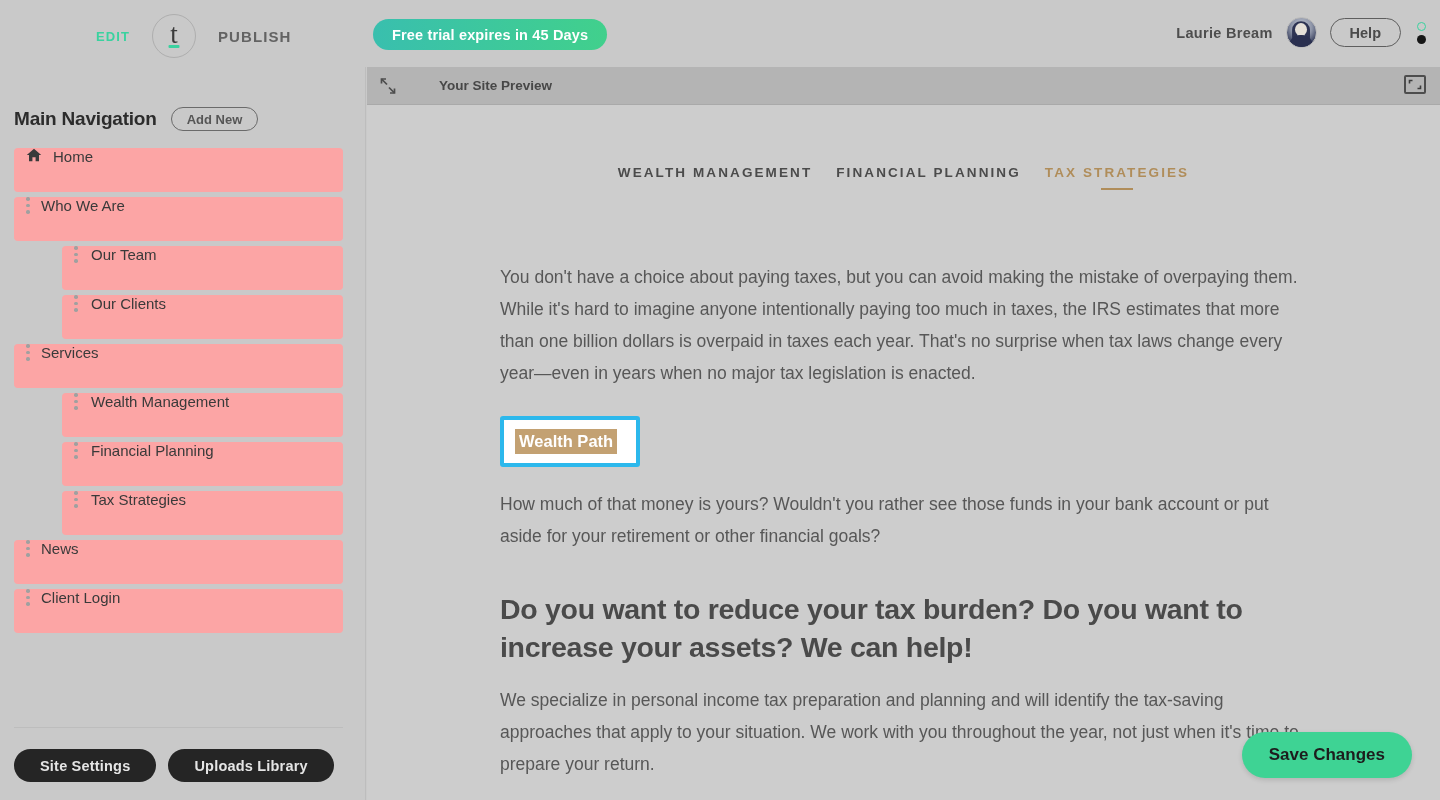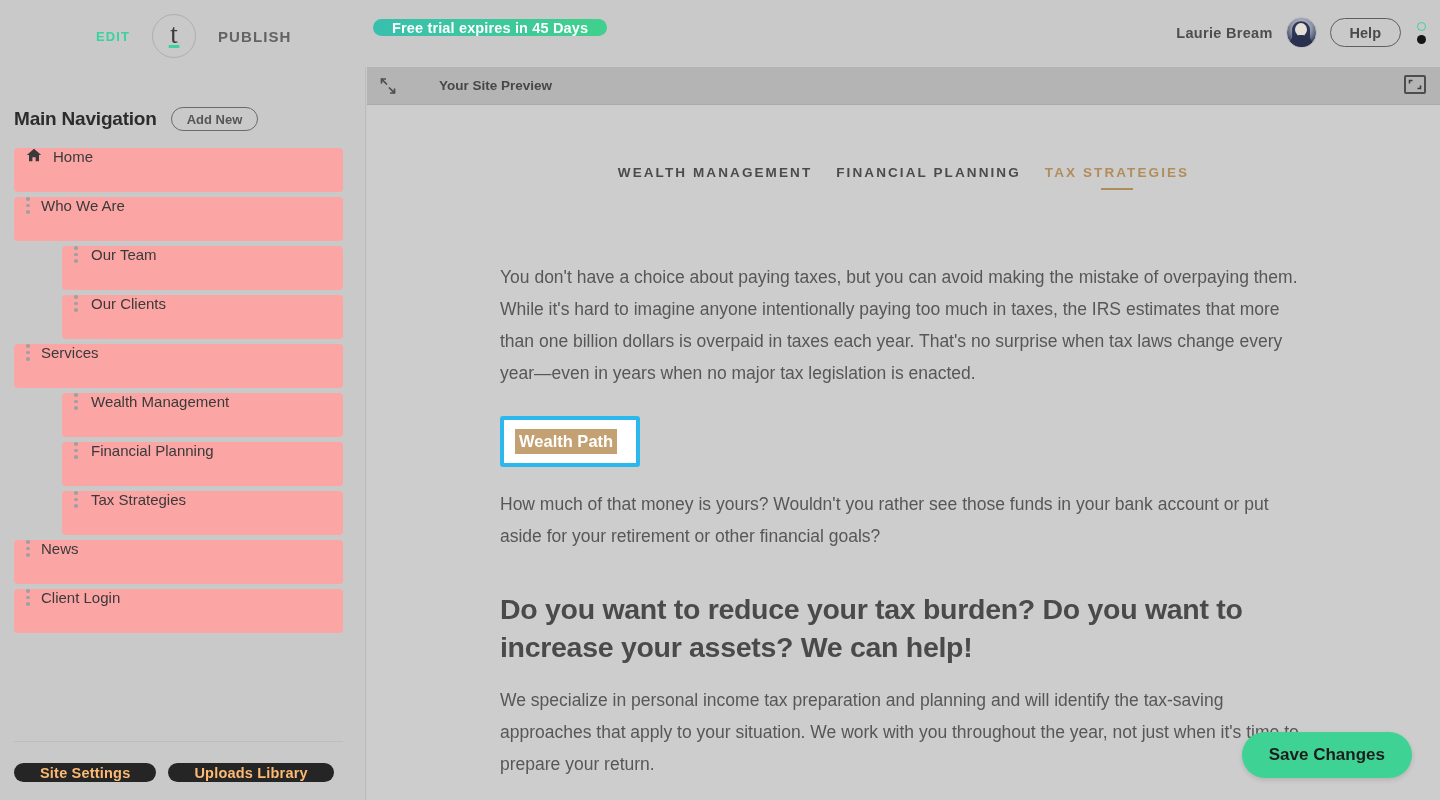--- a/index.html
+++ b/index.html
@@ -39,21 +39,21 @@
     font-size: 27px; color: #3b3b3b; line-height: 1;
     position: relative; top: -2px; font-weight: 400;
   }
   .logo-underbar {
     position: absolute; bottom: 9px; left: 50%; transform: translateX(-50%);
     width: 11px; height: 3px; background: #3ad29f; border-radius: 1px;
   }
 
   .trial-badge {
     position: absolute; left: 373px; top: 19px;
-    height: 17px; padding: 0 19px; border-radius: 16px;
+    height: 31px; padding: 0 19px; border-radius: 16px;
     background: linear-gradient(90deg, #39bfae 0%, #41d08c 100%);
     color: #ffffff; font-size: 14.5px; font-weight: bold;
     display: flex; align-items: center; letter-spacing: 0.15px;
   }
 
   .user-area {
     position: absolute; right: 14px; top: 17px;
     display: flex; align-items: center; gap: 13px;
   }
   .user-name { font-size: 14.5px; font-weight: bold; color: #4e4e4e; letter-spacing: 0.3px; }
@@ -126,21 +126,21 @@
 
   .home-icon { width: 16px; height: 14px; position: relative; flex: 0 0 auto; }
   .home-icon svg { display: block; }
 
   .sidebar-footer {
     position: absolute; left: 14px; right: 22px; bottom: 18px;
   }
   .footer-divider { height: 1px; background: #bdbdbd; margin-bottom: 21px; }
   .footer-btns { display: flex; gap: 12px; }
   .dark-btn {
-    height: 19px; border-radius: 17px; background: #252525; color: #fdba74;
+    height: 33px; border-radius: 17px; background: #252525; color: #e5e5e5;
     font-size: 14.5px; font-weight: bold; border: none; cursor: pointer;
     padding: 0 26px; display: flex; align-items: center; justify-content: center;
     letter-spacing: 0.2px;
   }
 
   
   .preview {
     position: absolute; left: 367px; top: 67px; width: 1073px; height: 733px;
     background: #cdcdcd;
   }

